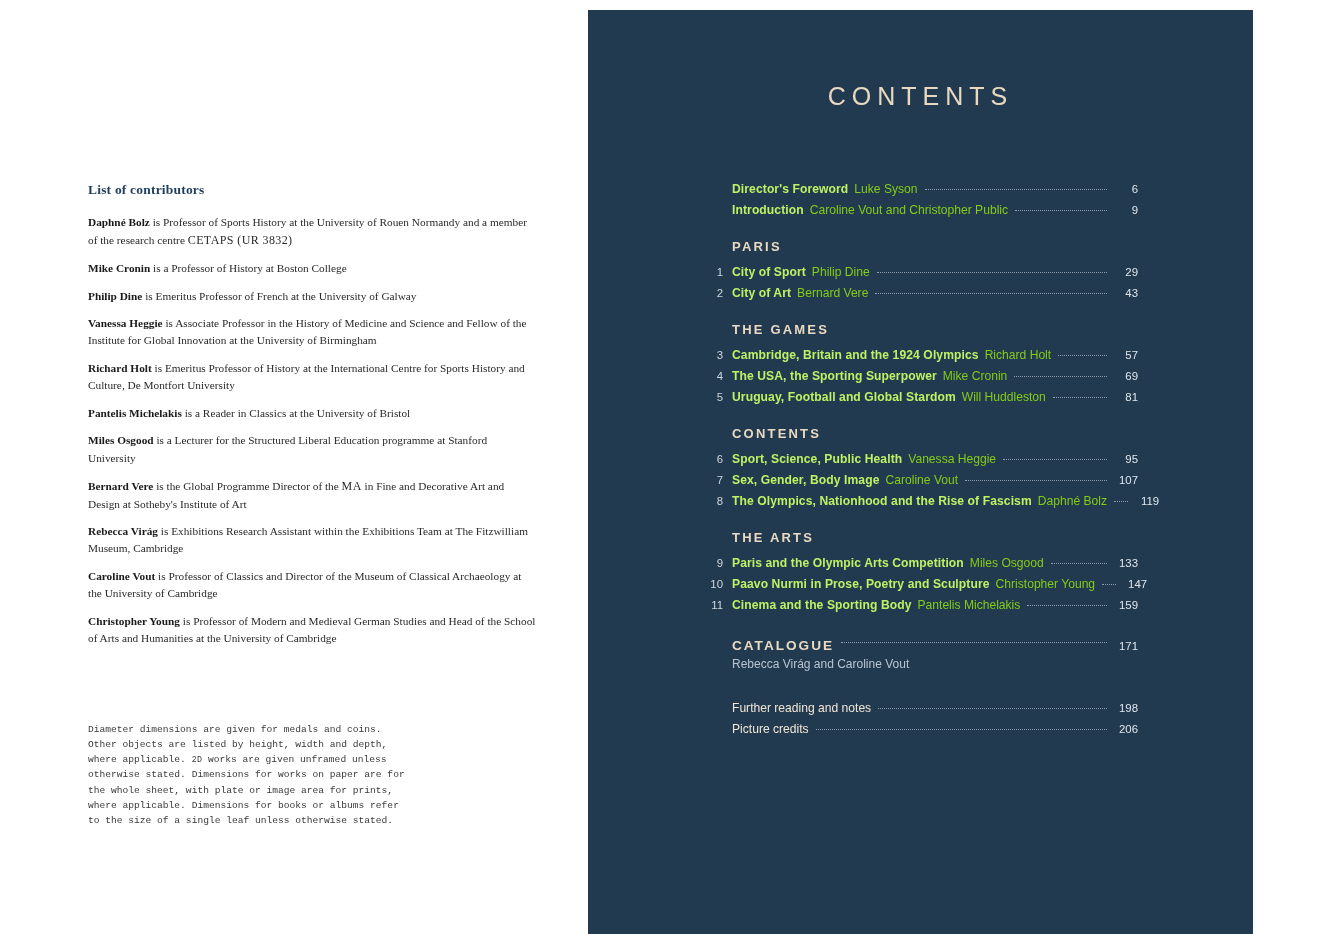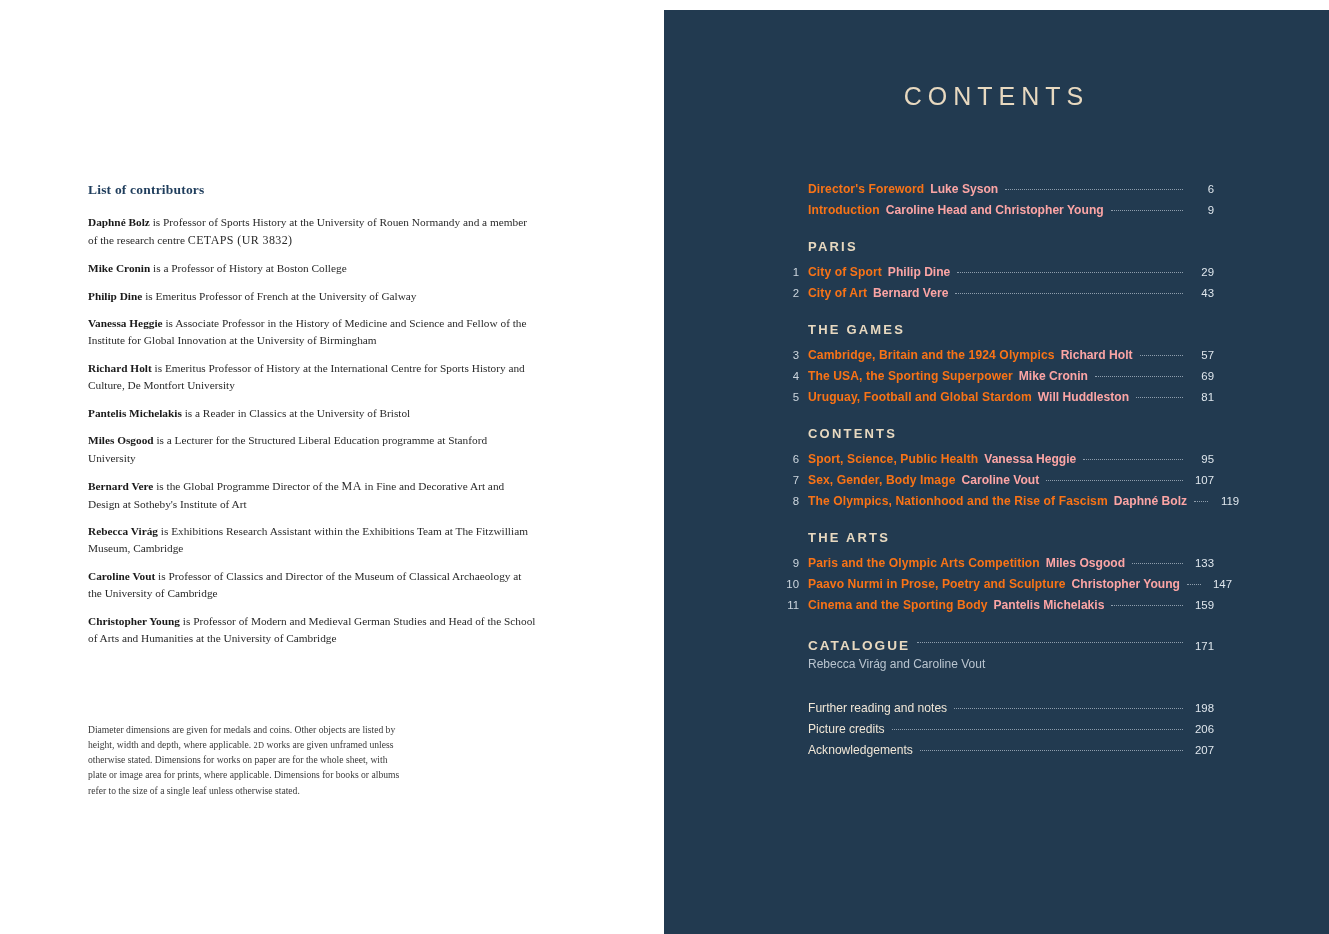--- a/index.html
+++ b/index.html
@@ -11,21 +11,21 @@
   }
   .page {
     position: relative;
     width: 1329px; height: 934px;
     display: flex;
     overflow: hidden;
   }
 
   
   .left-page {
-    width: 664px;
+    width: 588px;
     height: 934px;
     background: #ffffff;
     position: relative;
   }
   .contributors-block {
     position: absolute;
     left: 88px;
     top: 182px;
     width: 460px;
   }
@@ -52,20 +52,21 @@
     letter-spacing: 0.4px;
   }
   .note-block {
     position: absolute;
     left: 88px;
     top: 722px;
     width: 318px;
     font-size: 9.6px;
     line-height: 1.58;
     color: #3a3a3a;
+    font-family: Liberation Mono, monospace;
   }
   .note-block .sc { font-size: 8.3px; letter-spacing: 0.3px; }
 
   
   .right-page {
     width: 665px;
     height: 934px;
     background: #223a50;
     position: relative;
     font-family: "Liberation Sans", sans-serif;
@@ -98,26 +99,26 @@
   .toc-num {
     width: 26px;
     flex: 0 0 26px;
     text-align: right;
     padding-right: 9px;
     color: #cdd6de;
     font-size: 11.4px;
   }
   .toc-title {
     font-weight: bold;
-    color: #f97316;
+    color: #bef264;
     letter-spacing: 0.1px;
   }
   .toc-author {
-    color: #fca5a5;
-    font-weight: 700;
+    color: #84cc16;
+    font-weight: 400;
     margin-left: 6px;
   }
   .toc-dots {
     flex: 1 1 auto;
     border-bottom: 1px dotted #8f9ead;
     margin: 0 7px 0 7px;
     position: relative;
     top: -3px;
     min-width: 14px;
   }
@@ -188,21 +189,21 @@
         <div class="toc-row">
           <span class="toc-num"></span>
           <span class="toc-title">Director's Foreword</span>
           <span class="toc-author">Luke Syson</span>
           <span class="toc-dots"></span>
           <span class="toc-page">6</span>
         </div>
         <div class="toc-row">
           <span class="toc-num"></span>
           <span class="toc-title">Introduction</span>
-          <span class="toc-author">Caroline Head and Christopher Young</span>
+          <span class="toc-author">Caroline Vout and Christopher Public</span>
           <span class="toc-dots"></span>
           <span class="toc-page">9</span>
         </div>
         <div class="toc-section">PARIS</div>
         <div class="toc-row">
           <span class="toc-num">1</span>
           <span class="toc-title">City of Sport</span>
           <span class="toc-author">Philip Dine</span>
           <span class="toc-dots"></span>
           <span class="toc-page">29</span>
@@ -293,22 +294,16 @@
           <span class="toc-title-plain">Further reading and notes</span>
           <span class="toc-dots"></span>
           <span class="toc-page">198</span>
         </div>
         <div class="toc-row">
           <span class="toc-num"></span>
           <span class="toc-title-plain">Picture credits</span>
           <span class="toc-dots"></span>
           <span class="toc-page">206</span>
         </div>
-        <div class="toc-row">
-          <span class="toc-num"></span>
-          <span class="toc-title-plain">Acknowledgements</span>
-          <span class="toc-dots"></span>
-          <span class="toc-page">207</span>
-        </div>
       </div>
   </div>
 
 </div>
 
 </body></html>

